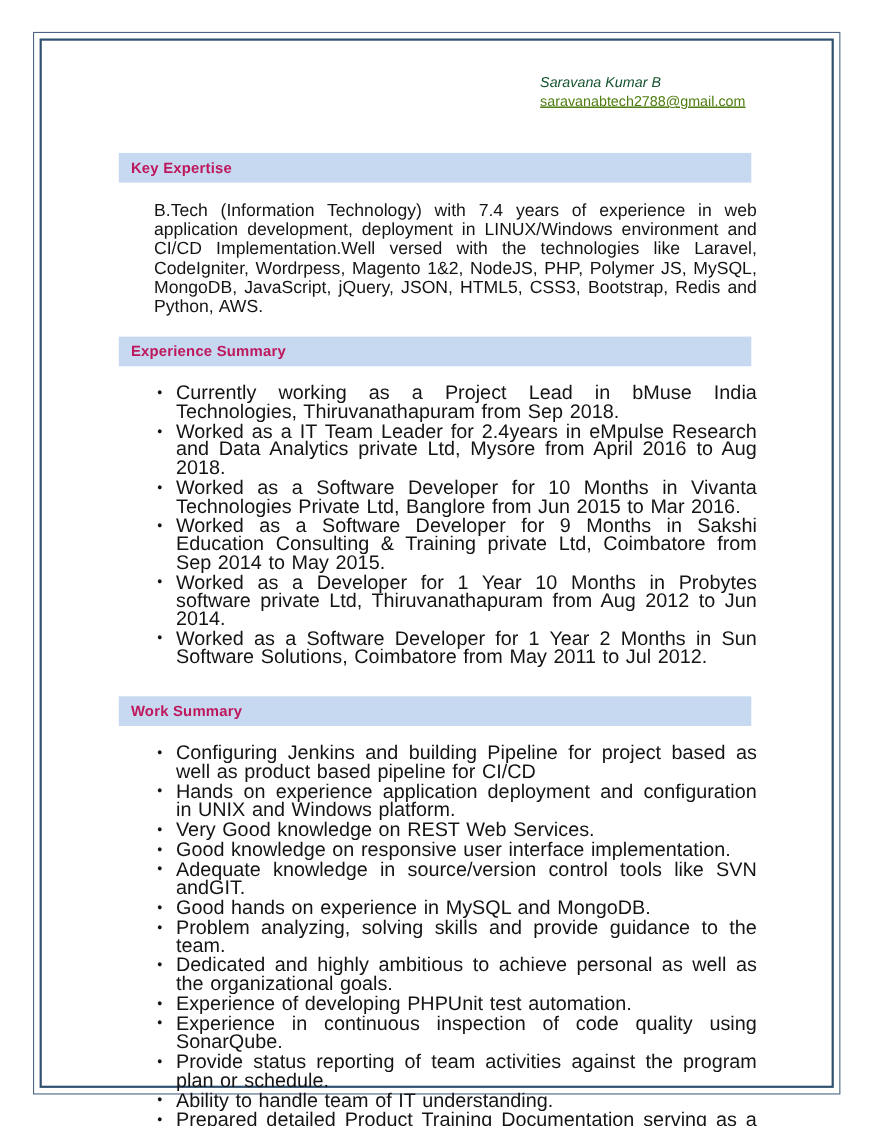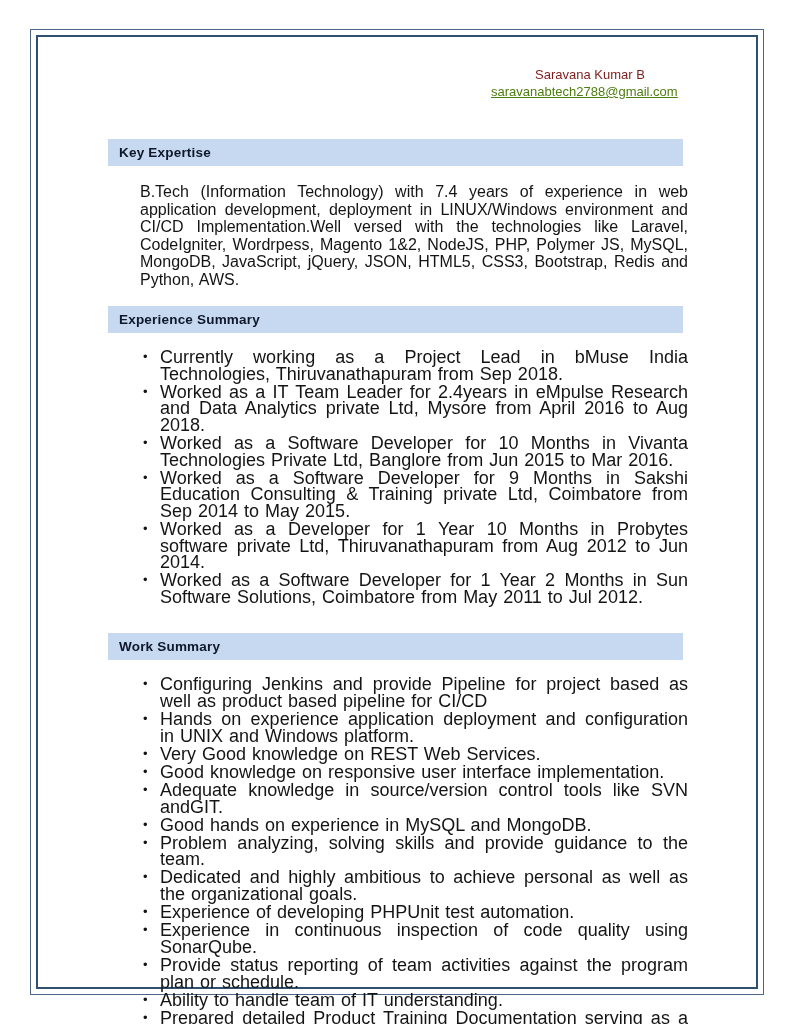--- a/index.html
+++ b/index.html
@@ -22,30 +22,30 @@
     border:2.5px solid #30506f;
     pointer-events:none;
   }
   .content {
     position:absolute; left:108px; top:66px; width:580px;
   }
   .header-block {
     margin-left:383px;
     font-size:13px; line-height:17px;
   }
-  .header-name { color:#7f1d1d; white-space:nowrap;margin-left:44px; }
+  .header-name { font-style:italic; color:#14532d; white-space:nowrap; }
   .header-email a, .header-email {
     color:#4d7c0f; text-decoration:underline; white-space:nowrap;
     font-size:13px;
   }
   .section-bar {
     margin-top:0;
     width:575px; box-sizing:border-box;
     background:#c6d9f0;
-    color:#0f172a;
+    color:#be185d;
     font-weight:700;
     font-size:13.5px;
     padding:6px 11px 6px 11px;
     letter-spacing:0.2px;
   }
   .bar-key { margin-top:39px; }
   .bar-exp { margin-top:18px; }
   .bar-work { margin-top:28px; }
   .expertise-para {
     margin:17px 0 0 32px;
@@ -100,21 +100,21 @@
       <li>Worked as a IT Team Leader for 2.4years in eMpulse Research and Data Analytics private Ltd, Mysore from April 2016 to Aug 2018.</li>
       <li>Worked as a Software Developer for 10 Months in Vivanta Technologies Private Ltd, Banglore from Jun 2015 to Mar 2016.</li>
       <li>Worked as a Software Developer for 9 Months in Sakshi Education Consulting &amp; Training private Ltd, Coimbatore from Sep 2014 to May 2015.</li>
       <li>Worked as a Developer for 1 Year 10 Months in Probytes software private Ltd, Thiruvanathapuram from Aug 2012 to Jun 2014.</li>
       <li>Worked as a Software Developer for 1 Year 2 Months in Sun Software Solutions, Coimbatore from May 2011 to Jul 2012.</li>
     </ul>
 
     <div class="section-bar bar-work">Work Summary</div>
 
     <ul class="bullet-list">
-      <li>Configuring Jenkins and provide Pipeline for project based as well as product based pipeline for CI/CD</li>
+      <li>Configuring Jenkins and building Pipeline for project based as well as product based pipeline for CI/CD</li>
       <li>Hands on experience application deployment and configuration in UNIX and Windows platform.</li>
       <li>Very Good knowledge on REST Web Services.</li>
       <li>Good knowledge on responsive user interface implementation.</li>
       <li>Adequate knowledge in source/version control tools like SVN andGIT.</li>
       <li>Good hands on experience in MySQL and MongoDB.</li>
       <li>Problem analyzing, solving skills and provide guidance to the team.</li>
       <li>Dedicated and highly ambitious to achieve personal as well as the organizational goals.</li>
       <li>Experience of developing PHPUnit test automation.</li>
       <li>Experience in continuous inspection of code quality using SonarQube.</li>
       <li>Provide status reporting of team activities against the program plan or schedule.</li>

